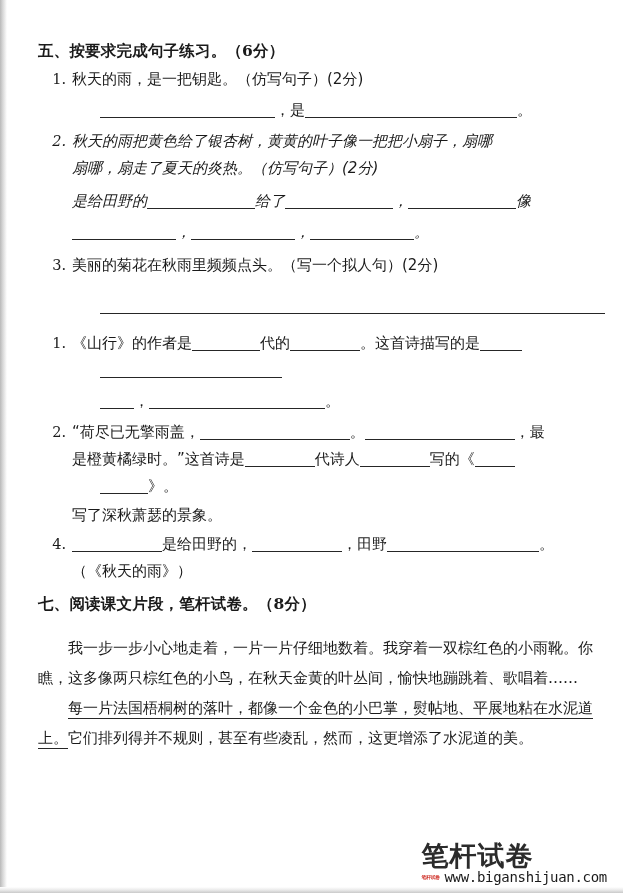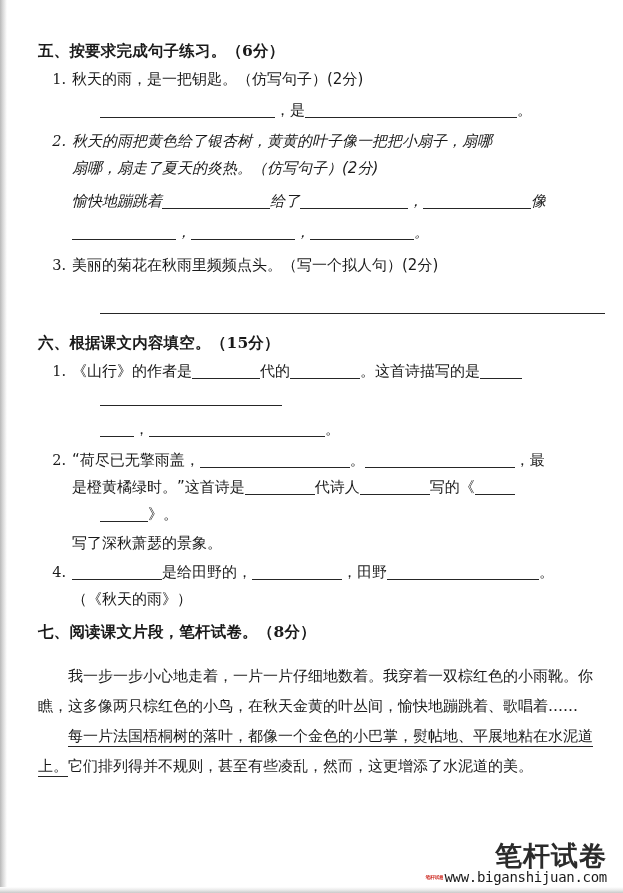--- a/index.html
+++ b/index.html
@@ -101,21 +101,20 @@
   .u {
     border-bottom: 1.3px solid #262626;
     padding-bottom: 1px;
   }
 
   
   .watermark {
     position: absolute;
     right: 16px;
     bottom: 8px;
-    text-align: right;
     line-height: 1;
   }
   .wm-cn {
     font-size: 27px;
     font-weight: bold;
     color: #2b2b2b;
     letter-spacing: 1px;
     font-family: "DejaVu Sans", "Liberation Sans", sans-serif;
   }
   .wm-url {
@@ -152,32 +151,31 @@
     <div class="sec-head"><span>五、按要求完成句子练习。</span><span class="paren">（6分）</span></div>
 
     <div class="q">
       <span class="q-line"><span class="num">1.</span><span>秋天的雨，是一把钥匙。（仿写句子）(2分)</span></span>
       <span class="q-line" style="margin-top:4px;display:block;"><span class="indent-2"></span><span class="blank" style="width:175px;"></span><span>，是</span><span class="blank" style="width:212px;"></span><span>。</span></span>
     </div>
 
     <div class="q" style="margin-top:4px;font-style:italic;">
       <span class="q-line"><span class="num">2.</span><span>秋天的雨把黄色给了银杏树，黄黄的叶子像一把把小扇子，扇哪</span></span>
       <span class="q-line"><span class="indent"></span><span>扇哪，扇走了夏天的炎热。（仿写句子）(2分)</span></span>
-      <span class="q-line" style="margin-top:6px;"><span class="indent"></span><span>愉快地蹦跳着</span><span class="blank" style="width:108px;"></span><span>给了</span><span class="blank" style="width:108px;"></span><span>，</span><span class="blank" style="width:108px;"></span><span>像</span></span>
+      <span class="q-line" style="margin-top:6px;"><span class="indent"></span><span>是给田野的</span><span class="blank" style="width:108px;"></span><span>给了</span><span class="blank" style="width:108px;"></span><span>，</span><span class="blank" style="width:108px;"></span><span>像</span></span>
       <span class="q-line" style="margin-top:4px;"><span class="indent"></span><span class="blank" style="width:104px;"></span><span>，</span><span class="blank" style="width:104px;"></span><span>，</span><span class="blank" style="width:104px;"></span><span>。</span></span>
     </div>
 
     <div class="q" style="margin-top:6px;">
       <span class="q-line"><span class="num">3.</span><span>美丽的菊花在秋雨里频频点头。（写一个拟人句）(2分)</span></span>
       <span class="q-line" style="margin-top:14px;display:block;"><span class="indent-2"></span><span class="blank" style="width:505px;"></span></span>
     </div>
   </div>
 
   <div style="margin-top:10px;">
-    <div class="sec-head"><span>六、根据课文内容填空。</span><span class="paren">（15分）</span></div>
 
     <div class="q">
       <span class="q-line"><span class="num">1.</span><span>《山行》的作者是</span><span class="blank" style="width:68px;"></span><span>代的</span><span class="blank" style="width:70px;"></span><span>。这首诗描写的是</span><span class="blank" style="width:42px;"></span></span>
       <span class="q-line"><span class="indent-2"></span><span class="blank" style="width:34px;"></span><span class="blank" style="width:148px;"></span></span>
       <span class="q-line" style="margin-top:4px;"><span class="indent-2"></span><span class="blank" style="width:34px;"></span><span>，</span><span class="blank" style="width:176px;"></span><span>。</span></span>
     </div>
 
     <div class="q" style="margin-top:4px;">
       <span class="q-line"><span class="num">2.</span><span>“荷尽已无擎雨盖，</span><span class="blank" style="width:150px;"></span><span>。</span><span class="blank" style="width:150px;"></span><span>，最</span></span>
       <span class="q-line"><span class="indent"></span><span>是橙黄橘绿时。”这首诗是</span><span class="blank" style="width:70px;"></span><span>代诗人</span><span class="blank" style="width:70px;"></span><span>写的《</span><span class="blank" style="width:40px;"></span></span>

